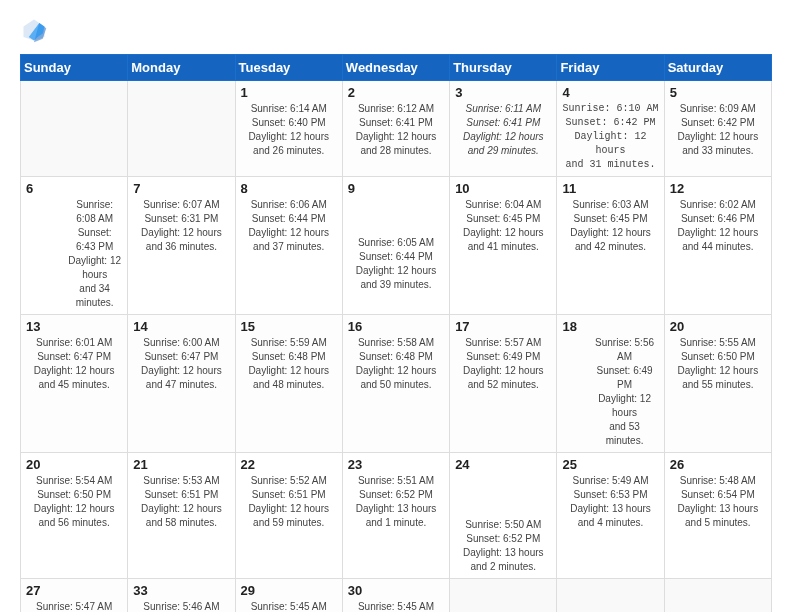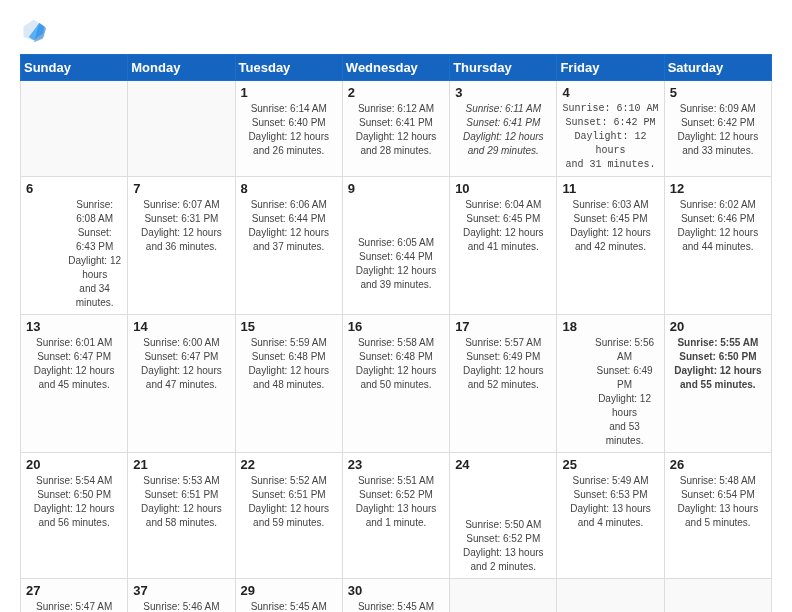--- a/index.html
+++ b/index.html
@@ -269,21 +269,21 @@
           </td>
           <td>
             <span class="day-num">18</span>
             <div class="day-info" style="white-space: pre-line; margin-left: 28px;">Sunrise: 5:56 AM
 Sunset: 6:49 PM
 Daylight: 12 hours
 and 53 minutes.</div>
           </td>
           <td>
             <span class="day-num">20</span>
-            <div class="day-info" style="white-space: pre-line; font-weight: bold;">Sunrise: 5:55 AM
+            <div class="day-info" style="white-space: pre-line;">Sunrise: 5:55 AM
 Sunset: 6:50 PM
 Daylight: 12 hours
 and 55 minutes.</div>
           </td>
         </tr>
         <tr>
           <td>
             <span class="day-num">20</span>
             <div class="day-info" style="white-space: pre-line;">Sunrise: 5:54 AM
 Sunset: 6:50 PM
@@ -335,21 +335,21 @@
         </tr>
         <tr>
           <td>
             <span class="day-num">27</span>
             <div class="day-info" style="white-space: pre-line;">Sunrise: 5:47 AM
 Sunset: 6:54 PM
 Daylight: 13 hours
 and 6 minutes.</div>
           </td>
           <td>
-            <span class="day-num">37</span>
+            <span class="day-num">33</span>
             <div class="day-info" style="white-space: pre-line;">Sunrise: 5:46 AM
 Sunset: 6:55 PM
 Daylight: 13 hours
 and 8 minutes.</div>
           </td>
           <td>
             <span class="day-num">29</span>
             <div class="day-info" style="white-space: pre-line;">Sunrise: 5:45 AM
 Sunset: 6:55 PM
 Daylight: 13 hours

